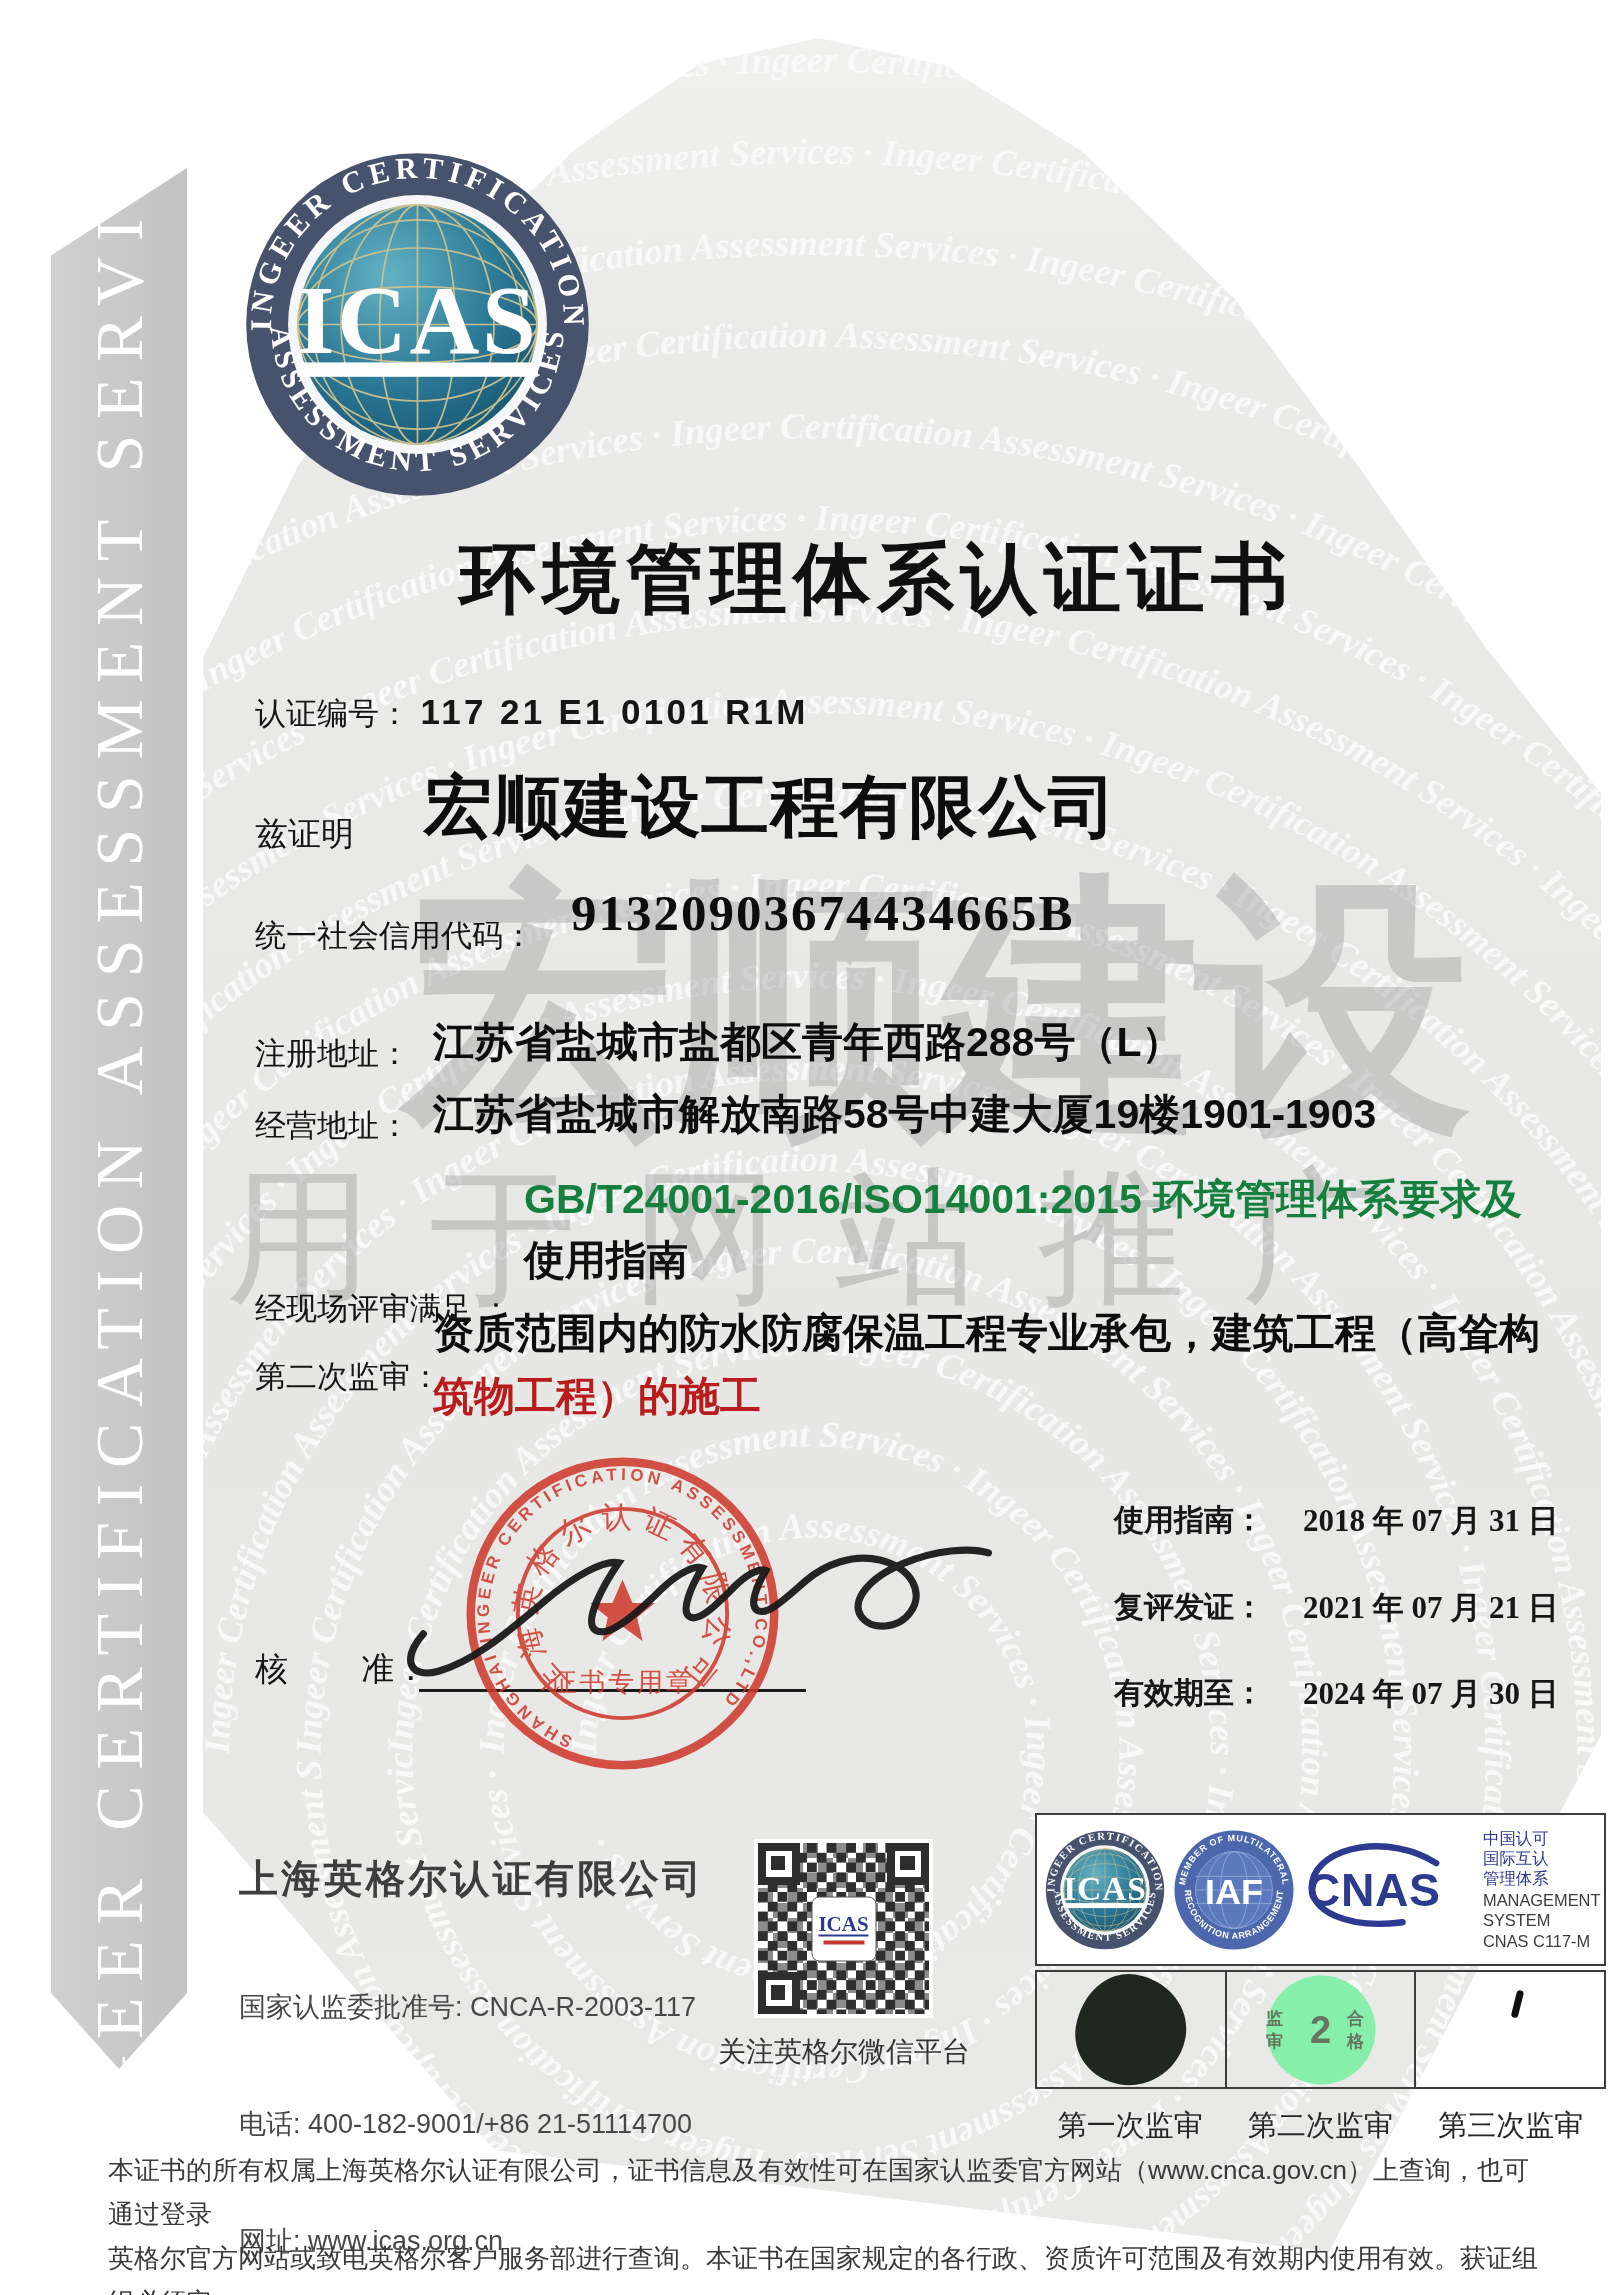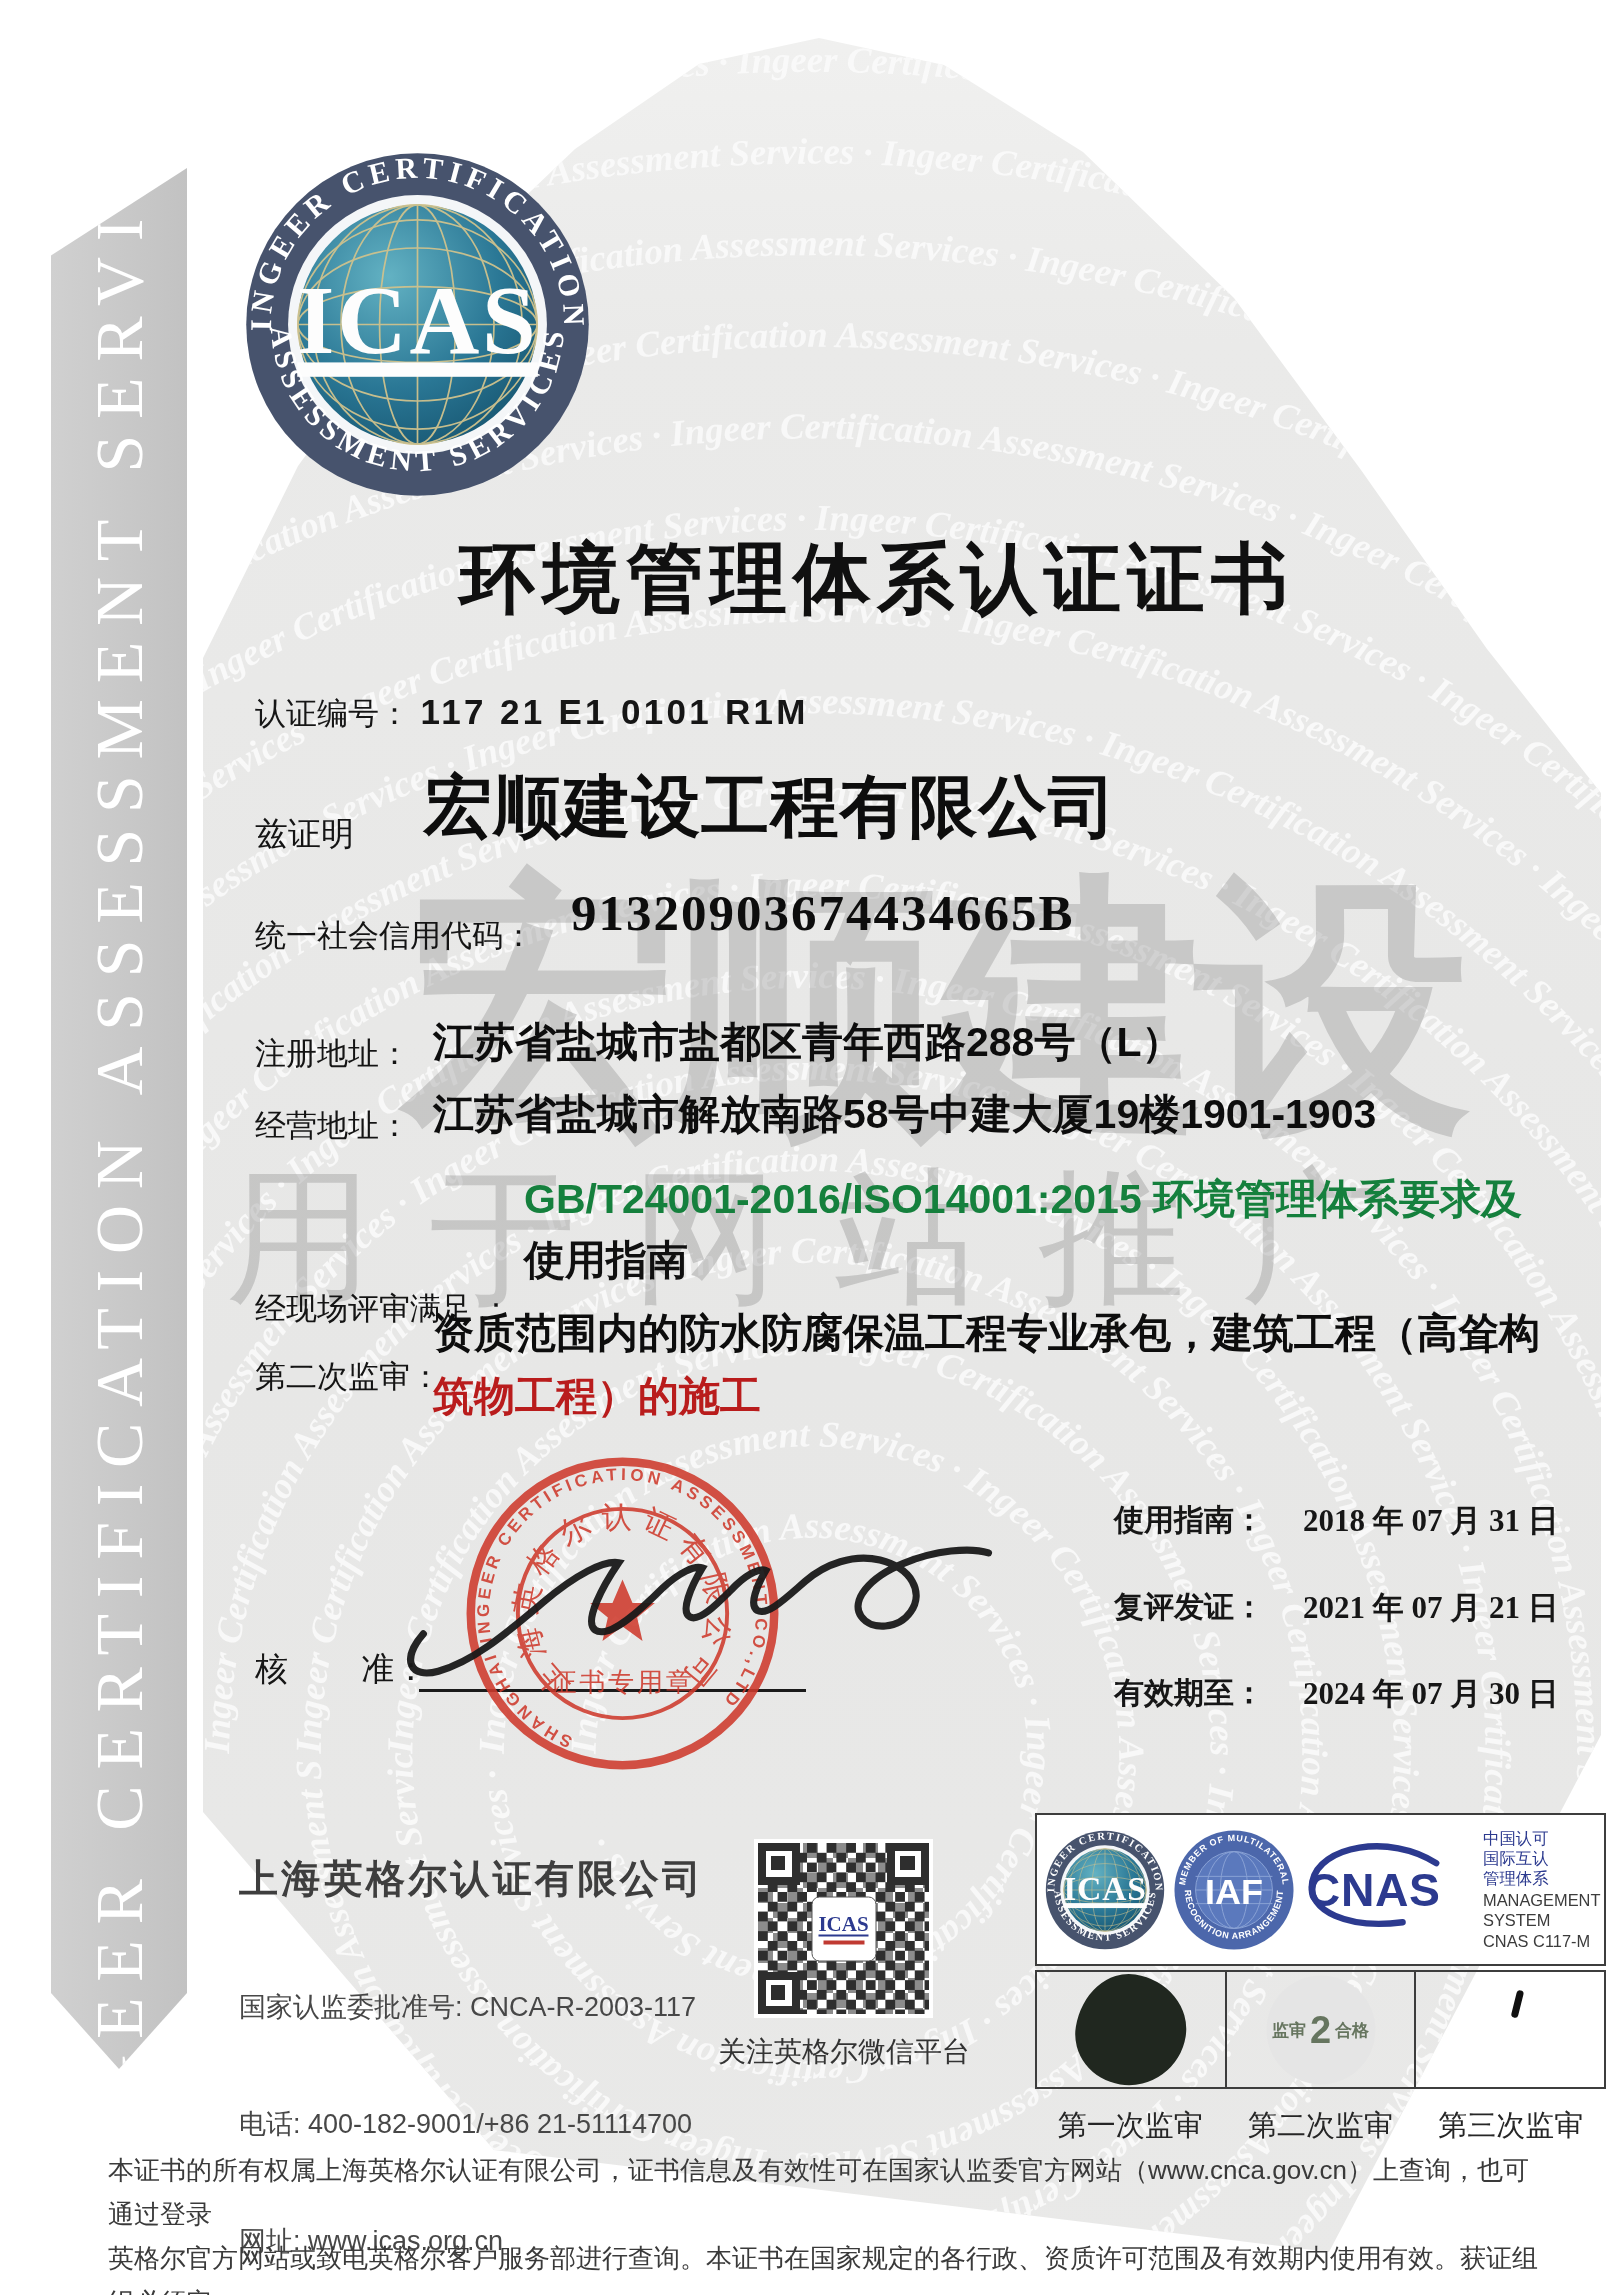--- a/index.html
+++ b/index.html
@@ -102,21 +102,21 @@
   .cnas-en{font-size:16.4px;color:#3c3c3c;line-height:20px;margin-top:1.3px;}
 
   
   .surv-box{left:1035px;top:1970px;width:571px;height:119px;border:2px solid #3d3d3d;
     box-sizing:border-box;display:flex;}
   .surv-cell{flex:1;position:relative;border-right:2px solid #3d3d3d;}
   .surv-cell:last-child{border-right:none;}
   .blob1{position:absolute;left:50%;top:50%;transform:translate(-50%,-50%) rotate(9deg);
     width:110px;height:111px;background:#20271f;border-radius:46% 54% 52% 48%/55% 48% 52% 45%;}
   .blob2{position:absolute;left:50%;top:50%;transform:translate(-50%,-50%);width:109px;height:109px;
-    background:#e5e5e5;border-radius:50%;display:flex;align-items:center;justify-content:center;gap:4px;}
+    background:#86efac;border-radius:50%;display:flex;align-items:center;justify-content:center;gap:16px;}
   .blob2 span{color:#66755f;font-weight:700;}
   .b2s{font-size:17px;} .b2d{font-size:38px;line-height:38px;}
   .tick{position:absolute;left:52%;top:16%;width:6.5px;height:27.5px;background:#101010;
     border-radius:3.3px;transform:rotate(14deg);}
   .surv-labels{left:1035px;top:2106px;width:571px;display:flex;}
   .surv-labels span{flex:1;text-align:center;font-size:29px;color:#262626;}
 
   
   .footer{left:108px;top:2148px;width:1433px;font-size:26px;color:#3a3a3a;line-height:44px;}
 </style>

